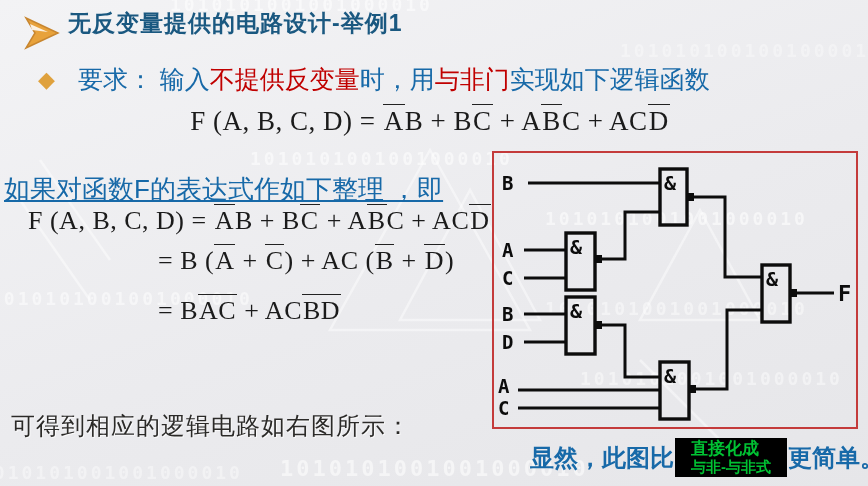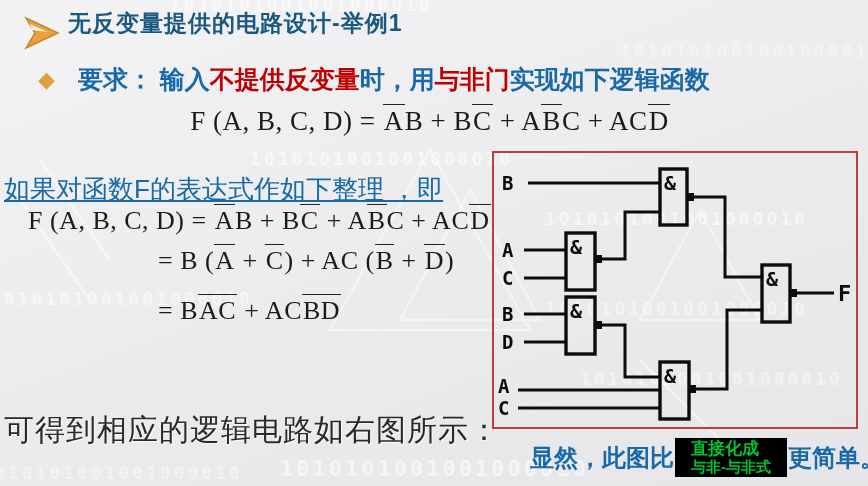--- a/index.html
+++ b/index.html
@@ -14,39 +14,39 @@
     position:absolute; font-family:"DejaVu Sans Mono",monospace; font-weight:bold;
     color:rgba(255,255,255,.55); letter-spacing:3px; font-size:18px; white-space:nowrap;
   }
   
   .title-row{position:absolute;left:24px;top:8px;z-index:2;display:flex;align-items:flex-start;}
   .title-arrow{width:36px;height:40px;margin-top:8px;}
   h1.page-title{
     margin:0 0 0 8px; font-size:23px; font-weight:bold; color:#1A5880; letter-spacing:1px;
   }
   
-  .req-row{position:absolute;left:38px;top:63px;z-index:2;font-size:25px;font-weight:bold;white-space:nowrap;}
+  .req-row{position:absolute;left:38px;top:63px;z-index:2;font-size:25px;font-weight:normal;white-space:nowrap;}
   .diamond{color:#DFA13D;font-size:22px;margin-right:16px;vertical-align:1px;}
   .seg-blue{color:#1769A8;}
   .seg-red{color:#C00000;}
   
   .math{
     position:absolute; z-index:2; font-family:"Liberation Serif","DejaVu Serif",serif;
     font-size:26px; color:#1b1b1b; white-space:nowrap; letter-spacing:.5px;
   }
   .bar{display:inline-block;border-top:1.7px solid #222;padding:2px 1px 0 1px;line-height:1.08;}
   .formula-main{left:140px;top:104px;width:580px;text-align:center;font-size:27px;}
   .d0{left:28px;top:204px;}
   .d1{left:158px;top:244px;}
   .d2{left:158px;top:294px;}
   .d3{left:158px;top:336px;}
   
   .intro{position:absolute;left:4px;top:172px;z-index:2;font-size:26px;color:#1769A8;white-space:nowrap;text-decoration:underline;}
   .footer-left{
-    position:absolute;left:4px;top:410px;z-index:2;font-size:30px;color:#2b2a28;
+    position:absolute;left:11px;top:410px;z-index:2;font-size:24px;color:#2b2a28;
     letter-spacing:1px;text-shadow:1px 1px 0 rgba(255,255,255,.75);white-space:nowrap;
   }
   
   .circuit-box{
     position:absolute;left:492px;top:151px;width:366px;height:278px;z-index:2;
     border:2px solid #C43B3B;box-sizing:border-box;
   }
   .circuit-box svg{display:block;width:100%;height:100%;}
   .wire{stroke:#0c0c0c;stroke-width:3;fill:none;}
   .gate{stroke:#0c0c0c;stroke-width:3.4;fill:none;}

